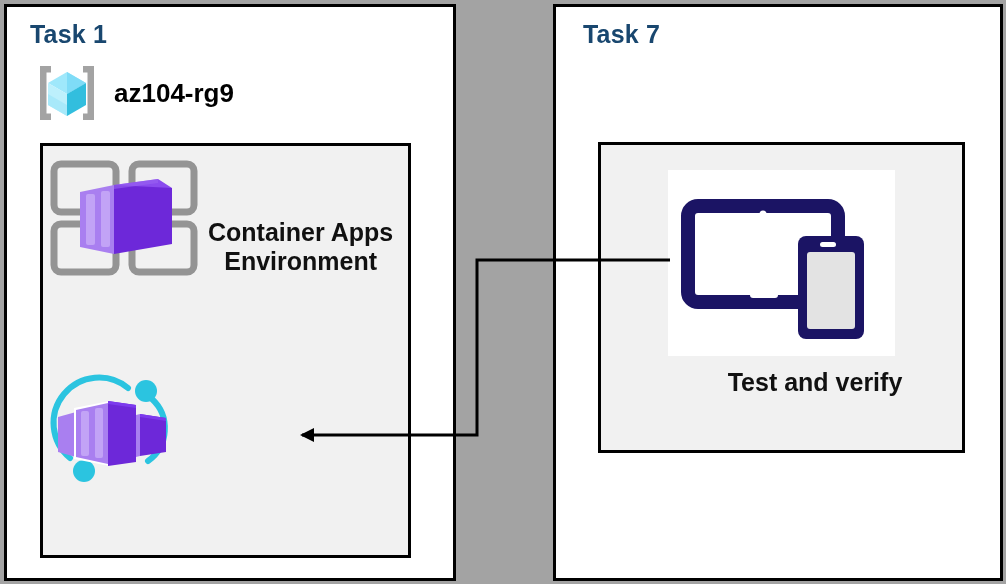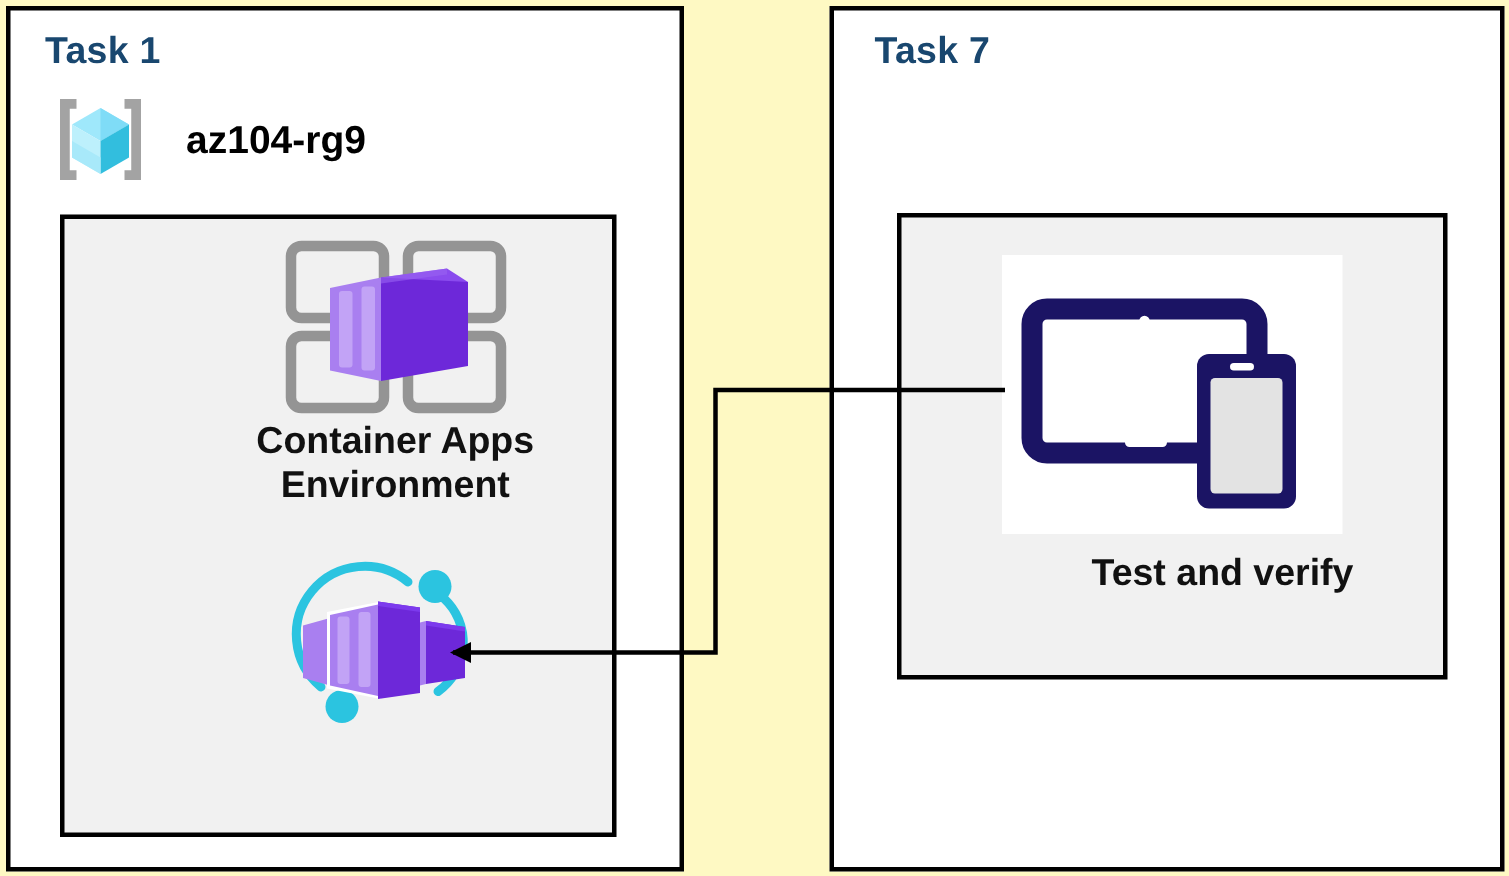--- a/index.html
+++ b/index.html
@@ -4,21 +4,21 @@
 <style>
   html, body {
     margin: 0;
     padding: 0;
     background: #ffffff;
   }
   #canvas {
     position: relative;
     width: 1006px;
     height: 584px;
-    background: #fef9c3;
+    background: #a3a3a3;
     font-family: "Liberation Sans", sans-serif;
     overflow: hidden;
   }
   
   .task-panel {
     position: absolute;
     background: #ffffff;
     border: 3px solid #000000;
     box-sizing: border-box;
   }
@@ -46,35 +46,35 @@
   #rg-box    { left: 40px;  top: 143px; width: 371px; height: 415px; }
   #task2-box { left: 598px; top: 142px; width: 367px; height: 311px; }
 
   
   #rg-header {
     position: absolute;
     left: 34px;
     top: 60px;
     display: flex;
     align-items: center;
-    gap: 24px;
+    gap: 14px;
   }
   #rg-name {
     font-size: 26px;
     font-weight: bold;
     color: #000000;
     white-space: nowrap;
   }
 
   
   .resource {
     position: absolute;
     display: flex;
-    flex-direction: column;
-    align-items: center;
+    flex-direction: row;
+    align-items: flex-end;
     width: 447px;
     left: 40px;
   }
   #res-cae { top: 158px; }
   #res-ca  { top: 372px; }
 
   .resource-label {
     font-size: 25px;
     font-weight: bold;
     color: #111111;

